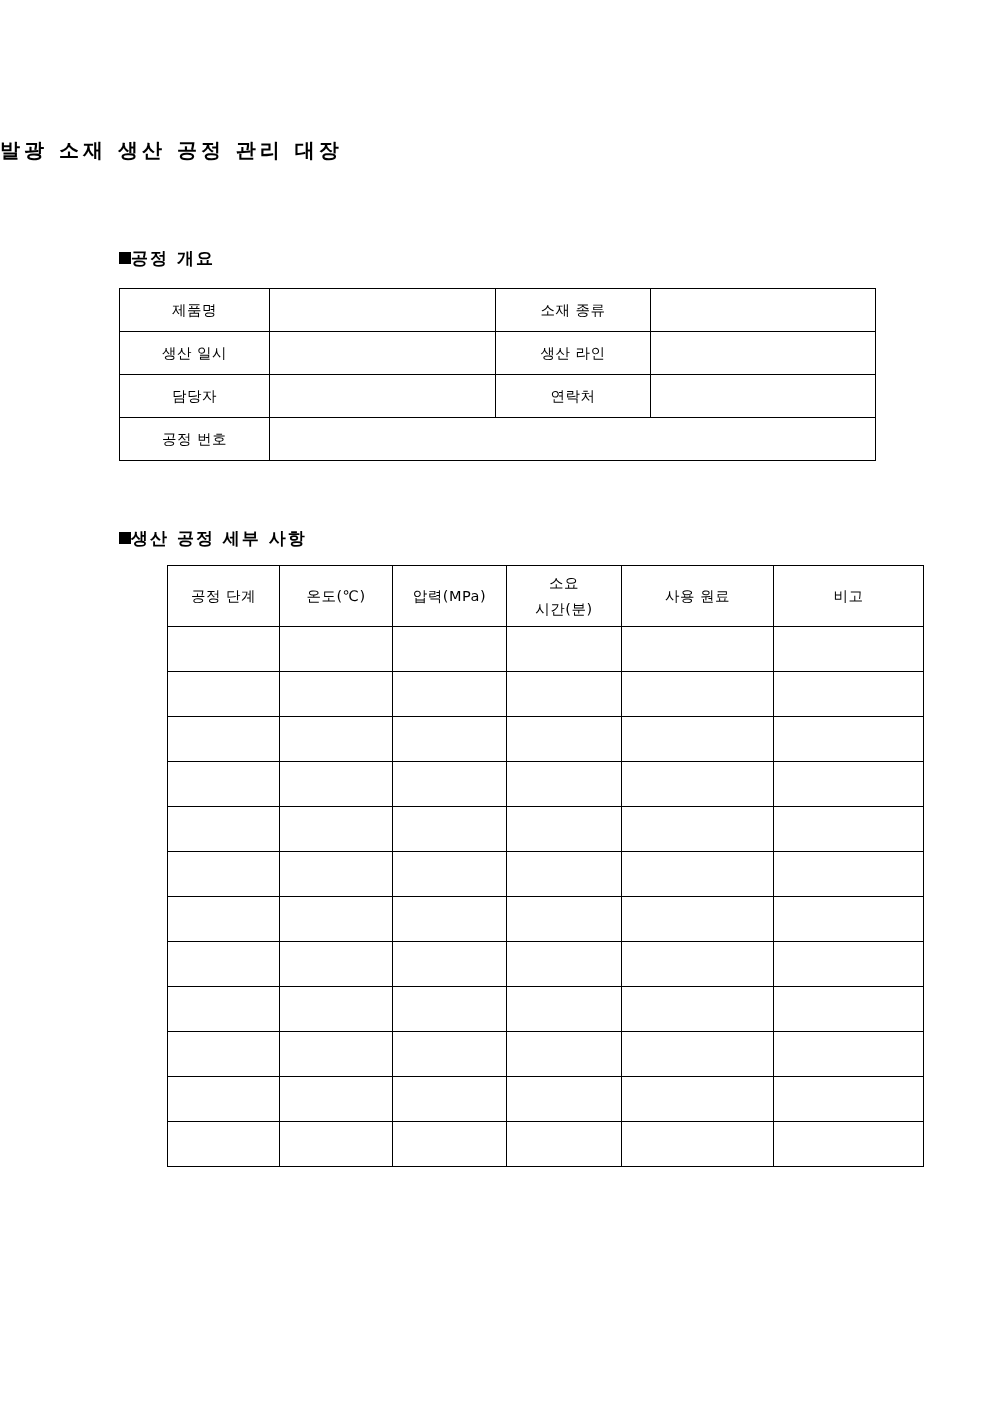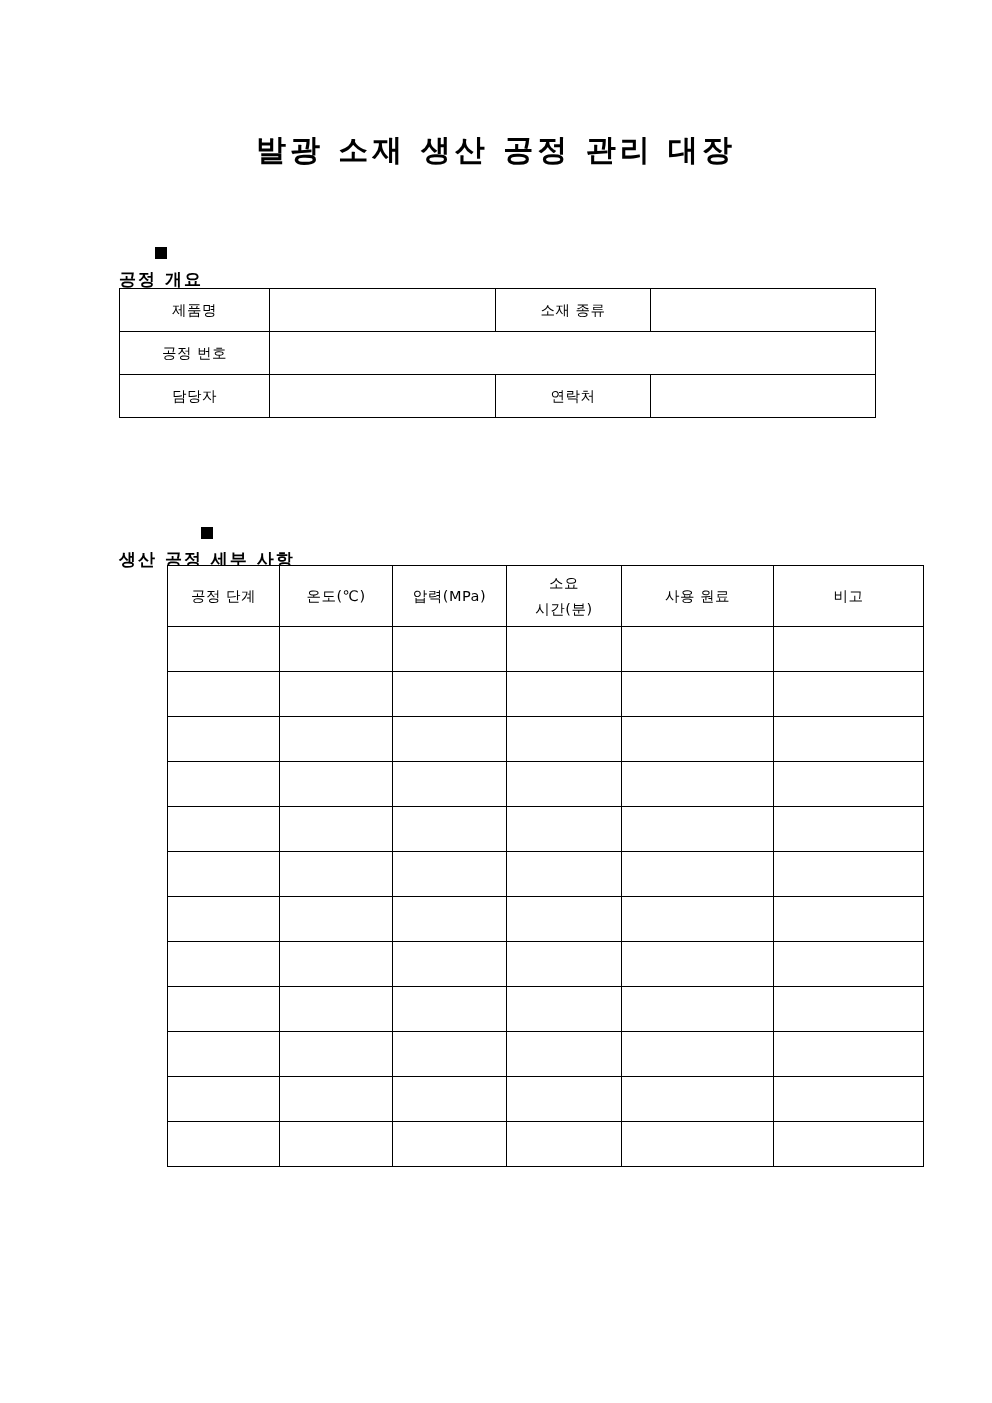--- a/index.html
+++ b/index.html
@@ -23,41 +23,39 @@
     padding: 0;
     position: relative;
   }
 
   
   .doc-title {
     position: absolute;
     left: 0;
     top: 130px;
     width: 992px;
-    text-align: center;
-    font-size: 30px;
+    text-align: left;
+    font-size: 20px;
     font-weight: bold;
     letter-spacing: 4px;
     line-height: 40px;
     white-space: nowrap;
   }
 
   
   .section-heading {
     position: absolute;
     left: 119px;
     font-size: 17px;
     font-weight: bold;
     letter-spacing: 2px;
     line-height: 22px;
     white-space: nowrap;
     display: flex;
     align-items: center;
-    gap: 9px;
-    flex-direction: column;
   }
   .section-heading .bullet-square {
     display: inline-block;
     width: 12px;
     height: 12px;
     background: #000000;
     flex: 0 0 auto;
   }
   #heading-overview { top: 247px; }
   #heading-details  { top: 527px; text-align: right; }
@@ -129,28 +127,34 @@
         <col class="c-val2">
     </colgroup>
     <tbody id="overview-body">
         <tr>
           <td class="label-cell">제품명</td>
           <td class="value-cell"></td>
           <td class="label-cell">소재 종류</td>
           <td class="value-cell"></td>
         </tr>
         <tr>
+          <td class="label-cell">생산 일시</td>
+          <td class="value-cell"></td>
+          <td class="label-cell">생산 라인</td>
+          <td class="value-cell"></td>
+        </tr>
+        <tr>
+          <td class="label-cell">담당자</td>
+          <td class="value-cell"></td>
+          <td class="label-cell">연락처</td>
+          <td class="value-cell"></td>
+        </tr>
+        <tr>
           <td class="label-cell">공정 번호</td>
           <td class="value-cell" colspan="3"></td>
-        </tr>
-        <tr>
-          <td class="label-cell">담당자</td>
-          <td class="value-cell"></td>
-          <td class="label-cell">연락처</td>
-          <td class="value-cell"></td>
         </tr>
       </tbody>
   </table>
 
   <div class="section-heading" id="heading-details">
     <span class="bullet-square"></span>
     <span>생산 공정 세부 사항</span>
   </div>
 
   <table class="form-table" id="table-details">

